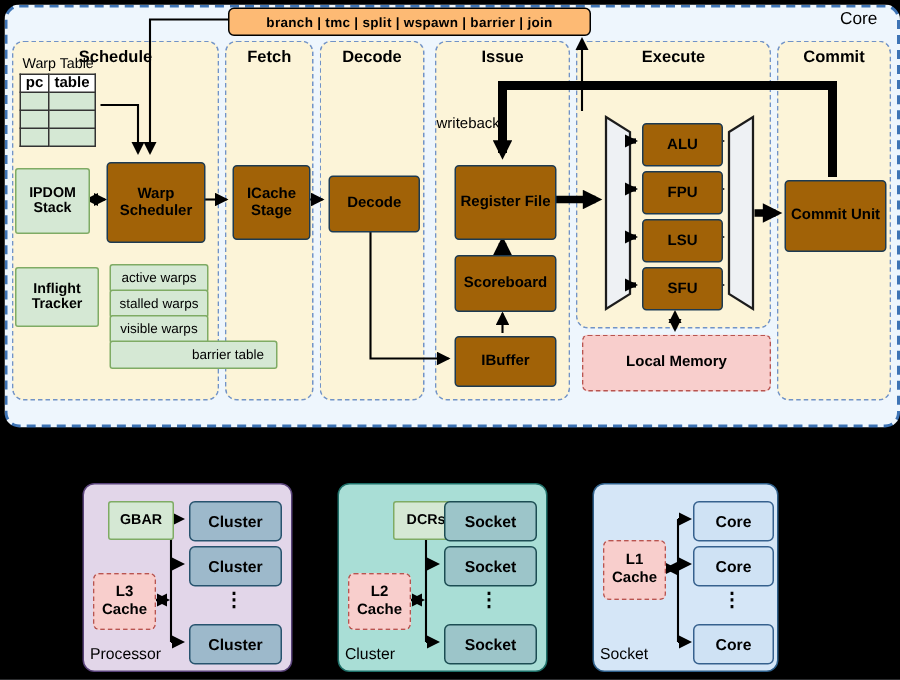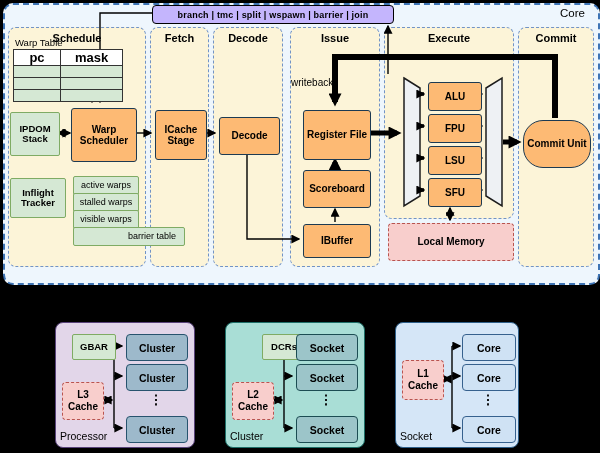--- a/index.html
+++ b/index.html
@@ -4,29 +4,29 @@
 <style>
   html,body{margin:0;padding:0;background:#000;}
   #stage{position:relative;width:600px;height:453px;background:#000;
          font-family:"Liberation Sans",sans-serif;color:#000;overflow:hidden;}
   .abs{position:absolute;}
   .flex{display:flex;align-items:center;justify-content:center;text-align:center;}
   .core-bg{background:#eef6fd;border:2px dashed #3e74b5;border-radius:10px;}
   .core-label{font-size:11.5px;}
   .panel{background:#fcf4d8;border:1.5px dashed #7193c7;border-radius:8px;}
   .panel-title{position:absolute;top:4px;left:0;right:0;text-align:center;font-size:11px;font-weight:bold;}
-  .gbox{background:#fdba74;border:1.5px solid #1c3a52;border-radius:3px;font-weight:bold;font-size:10px;line-height:1.15;padding:1px;}
+  .gbox{background:#a16207;border:1.5px solid #1c3a52;border-radius:3px;font-weight:bold;font-size:10px;line-height:1.15;padding:1px;}
   .green{background:#d5e8d4;border:1px solid #7fab64;border-radius:2px;font-size:9px;line-height:1.1;}
   .greenb{font-weight:bold;font-size:9.5px;}
   .pink{background:#f8cecc;border:1.5px dashed #b85450;border-radius:4px;font-weight:bold;font-size:10px;line-height:1.2;}
-  .signals{background:#c4b5fd;border:1.4px solid #000;border-radius:4px;font-size:9px;font-weight:bold;letter-spacing:.2px;}
+  .signals{background:#fdba74;border:1.4px solid #000;border-radius:4px;font-size:9px;font-weight:bold;letter-spacing:.2px;}
   .small-label{font-size:9.5px;}
   .wb-label{font-size:10px;}
   .warp-table{border-collapse:collapse;}
-  .warp-table th,.warp-table td{border:1px solid #333;height:11px;font-size:13px;font-weight:bold;padding:0 14px;background:#fff;}
+  .warp-table th,.warp-table td{border:1px solid #333;height:11px;font-size:10px;font-weight:bold;padding:0 0;background:#fff;}
   .warp-table td{background:#d5e8d4;}
   .warp-table .c1{width:18px;} .warp-table .c2{width:30px;}
   .node{border-radius:4px;font-weight:bold;font-size:10.5px;}
   .n-cluster{background:#9db9cb;border:1.5px solid #27536e;}
   .n-socket{background:#9cc5c9;border:1.5px solid #1c4d53;}
   .n-core{background:#cfe2f4;border:1.5px solid #36618e;}
   .grp{border-radius:8px;}
   .g-proc{background:#e2d6e9;border:1.5px solid #59437a;}
   .g-clus{background:#a9ded6;border:1.5px solid #1e6f68;}
   .g-sock{background:#d5e6f7;border:1.5px solid #2e5f8a;}
@@ -134,21 +134,21 @@
 
   <div class="abs core-label" style="left:560px;top:7px;">Core</div>
 
   <div class="abs signals flex" style="left:152px;top:5px;width:240px;height:17px;">branch | tmc | split | wspawn | barrier | join</div>
 
   <div class="abs small-label" style="left:15px;top:37px;">Warp Table</div>
   <table class="abs warp-table" style="left:13px;top:49px;">
     <tbody>
         <tr>
       <th class="c1">pc</th>
-      <th class="c2">mask</th>
+      <th class="c2">table</th>
     </tr>
     <tr>
           <td></td>
           <td></td>
         </tr>
     <tr>
           <td></td>
           <td></td>
         </tr>
     <tr>
@@ -174,21 +174,21 @@
   <div class="abs gbox flex" style="left:303px;top:110px;width:64px;height:46px;">Register File</div>
   <div class="abs gbox flex" style="left:303px;top:170px;width:64px;height:34px;">Scoreboard</div>
   <div class="abs gbox flex" style="left:303px;top:224px;width:64px;height:30px;">IBuffer</div>
 
   <div class="abs gbox flex" style="left:428px;top:82px;width:50px;height:25px;">ALU</div>
   <div class="abs gbox flex" style="left:428px;top:114px;width:50px;height:25px;">FPU</div>
   <div class="abs gbox flex" style="left:428px;top:146px;width:50px;height:25px;">LSU</div>
   <div class="abs gbox flex" style="left:428px;top:178px;width:50px;height:25px;">SFU</div>
   <div class="abs pink flex" style="left:388px;top:223px;width:124px;height:36px;">Local Memory</div>
 
-  <div class="abs gbox flex" style="left:523px;top:120px;width:64px;height:44px;border-radius:20px;">Commit Unit</div>
+  <div class="abs gbox flex" style="left:523px;top:120px;width:64px;height:44px;">Commit Unit</div>
 
   <div class="abs green greenb flex" style="left:72px;top:334px;width:42px;height:24px;">GBAR</div>
   <div class="abs pink flex" style="left:62px;top:382px;width:40px;height:36px;">L3 Cache</div>
   <div class="abs node n-cluster flex" style="left:126px;top:334px;width:60px;height:25px;">Cluster</div>
   <div class="abs node n-cluster flex" style="left:126px;top:364px;width:60px;height:25px;">Cluster</div>
   <div class="abs node n-cluster flex" style="left:126px;top:416px;width:60px;height:25px;">Cluster</div>
   <div class="abs dots" style="left:148px;top:393px;width:16px;">⋮</div>
   <div class="abs grp-label" style="left:60px;top:430px;">Processor</div>
 
   <div class="abs green greenb flex" style="left:232px;top:334px;width:42px;height:24px;margin-left:30px;">DCRs</div>

